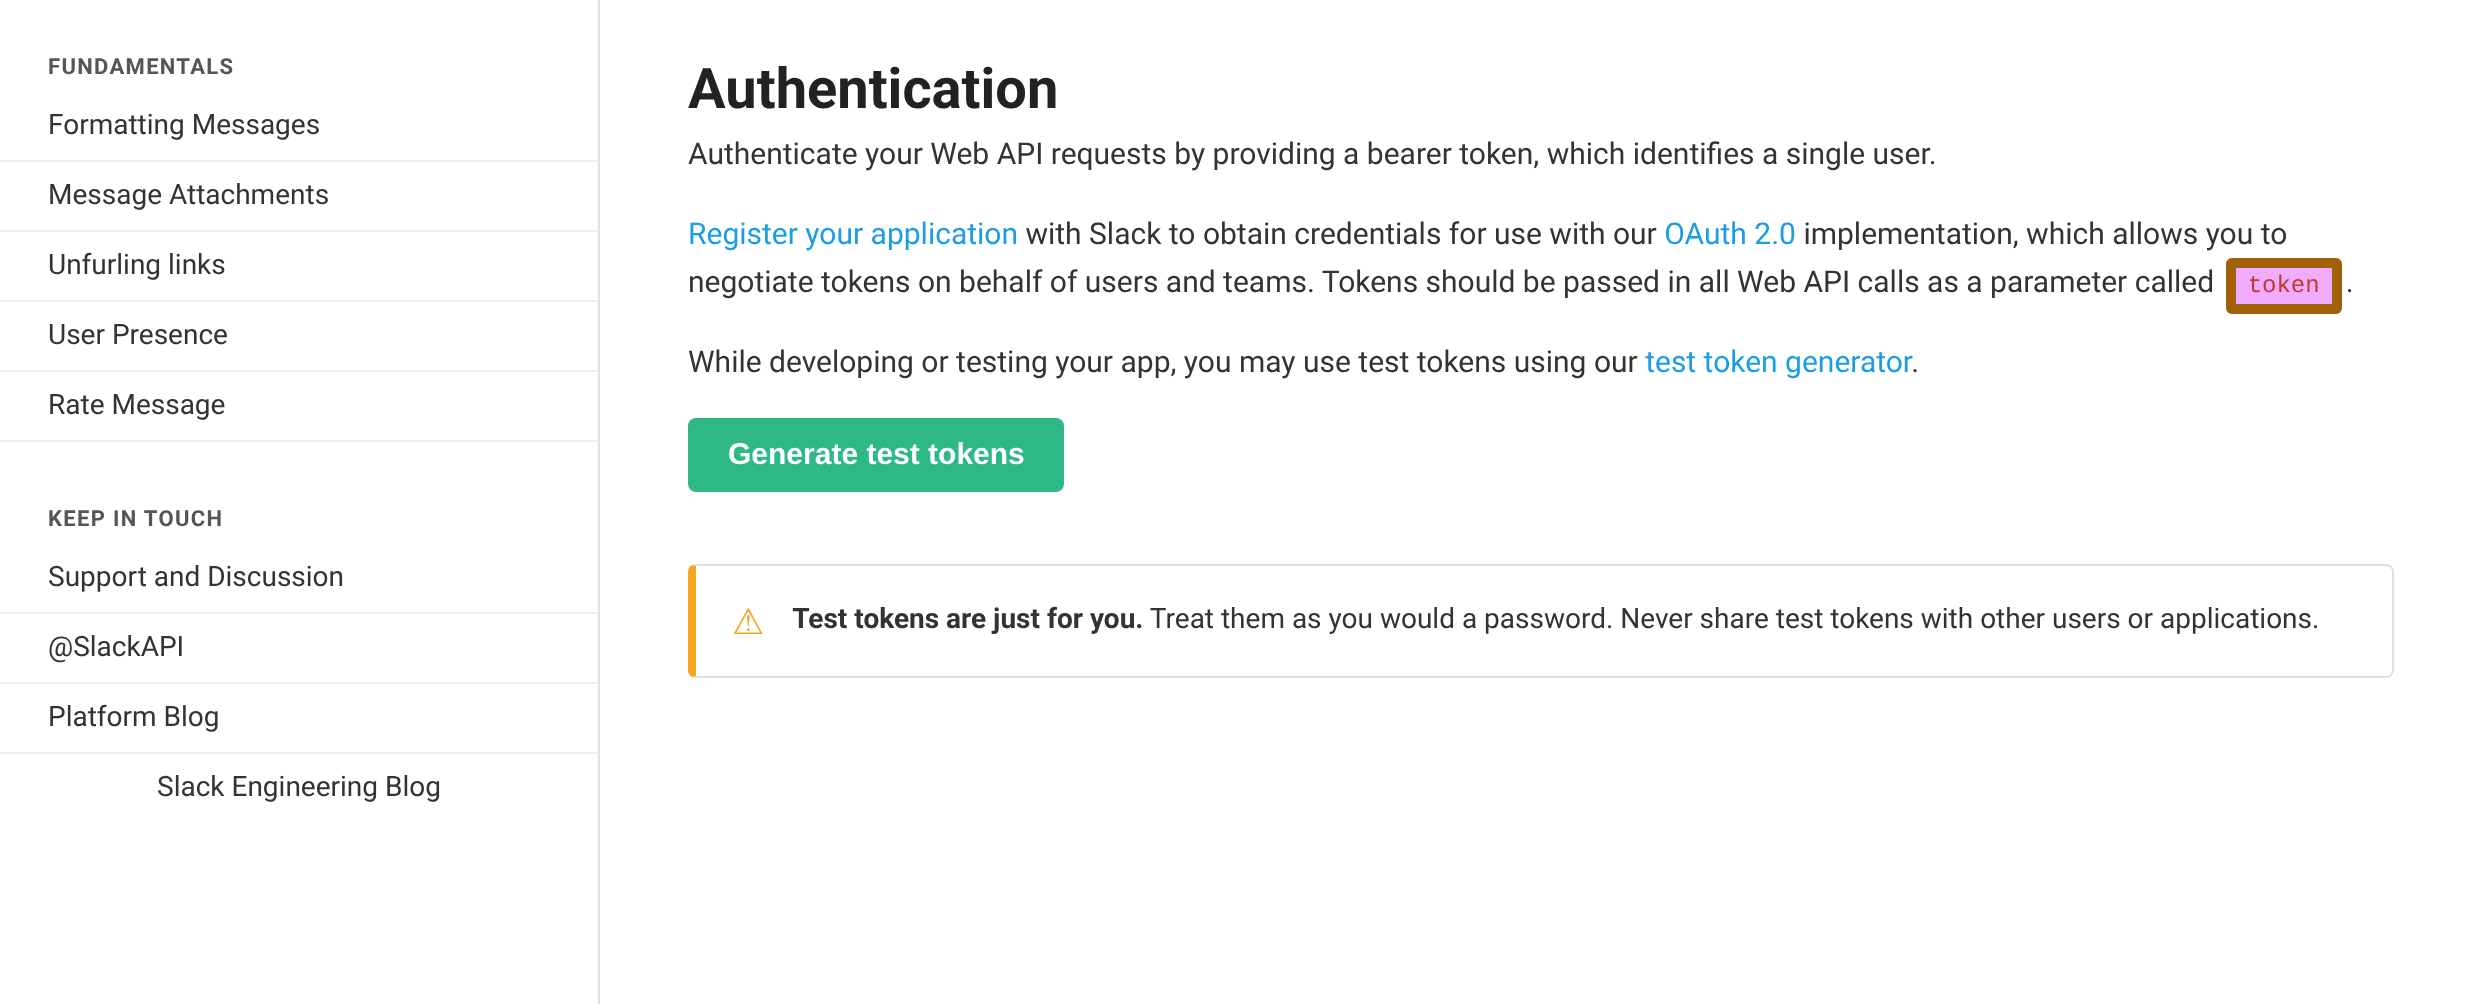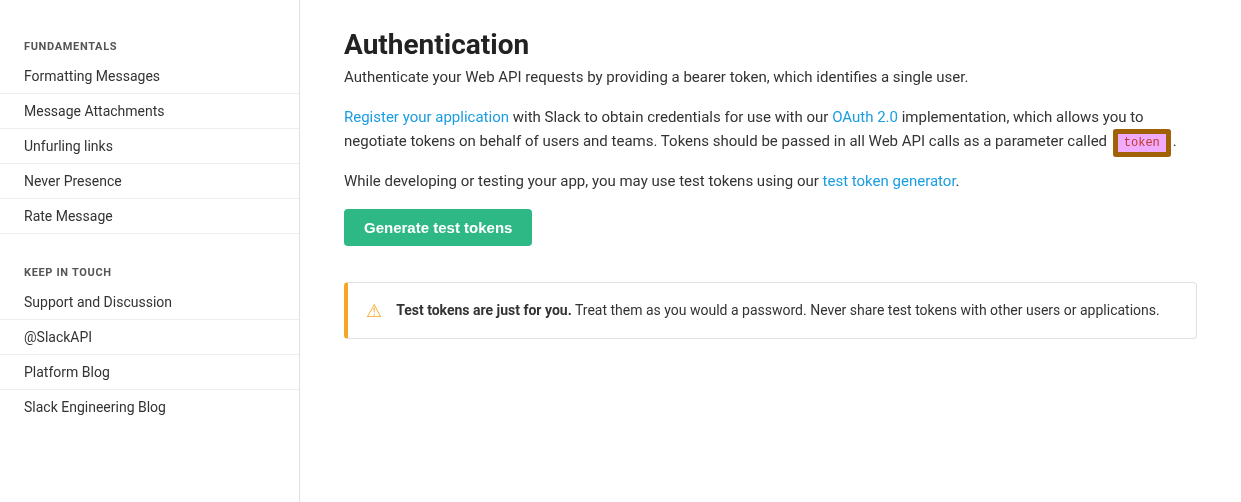--- a/index.html
+++ b/index.html
@@ -12,21 +12,21 @@
       height: 502px;
       overflow: hidden;
     }
 
     
     #sidebar {
       width: 300px;
       min-width: 300px;
       border-right: 1px solid #e0e0e0;
       overflow-y: auto;
-      padding: 24px 0;
+      padding: 11px 0;
       background: #fff;
     }
 
     .sidebar-section-header {
       font-size: 11px;
       font-weight: 700;
       color: #555;
       letter-spacing: 0.06em;
       padding: 16px 24px 6px 24px;
       text-transform: uppercase;
@@ -36,20 +36,21 @@
       display: block;
       padding: 9px 24px;
       color: #333;
       text-decoration: none;
       font-size: 14px;
       border-bottom: 1px solid #eee;
       cursor: pointer;
     }
     .sidebar-item:last-child {
       border-bottom: none;
+      text-align: center;
     }
 
     .sidebar-spacer {
       height: 16px;
     }
 
     
     #main {
       flex: 1;
       padding: 28px 44px;
@@ -137,21 +138,21 @@
   <a class="sidebar-item">
     <span>Formatting Messages</span>
   </a>
   <a class="sidebar-item">
     <span>Message Attachments</span>
   </a>
   <a class="sidebar-item">
     <span>Unfurling links</span>
   </a>
   <a class="sidebar-item">
-    <span>Never Presence</span>
+    <span>User Presence</span>
   </a>
   <a class="sidebar-item">
     <span>Rate Message</span>
   </a>
 
   <div class="sidebar-spacer"></div>
 
   <div class="sidebar-section-header">KEEP IN TOUCH</div>
 
   <a class="sidebar-item">

